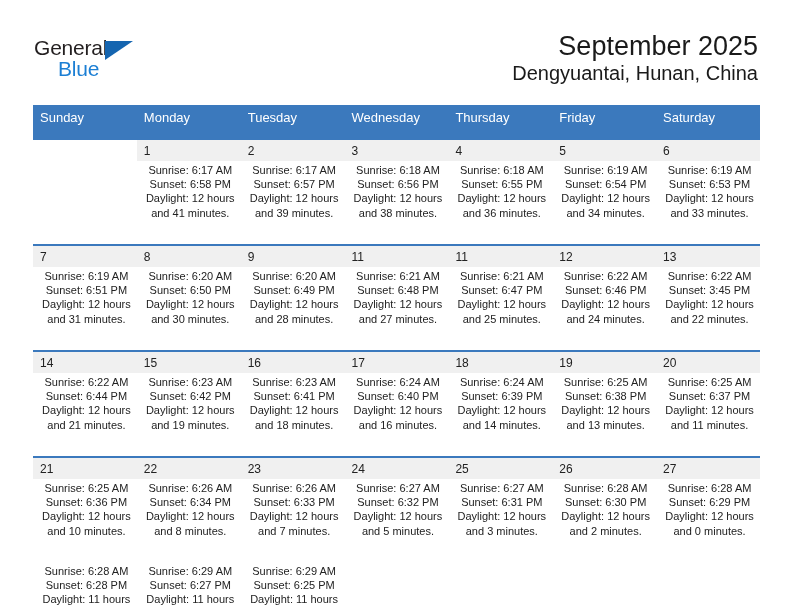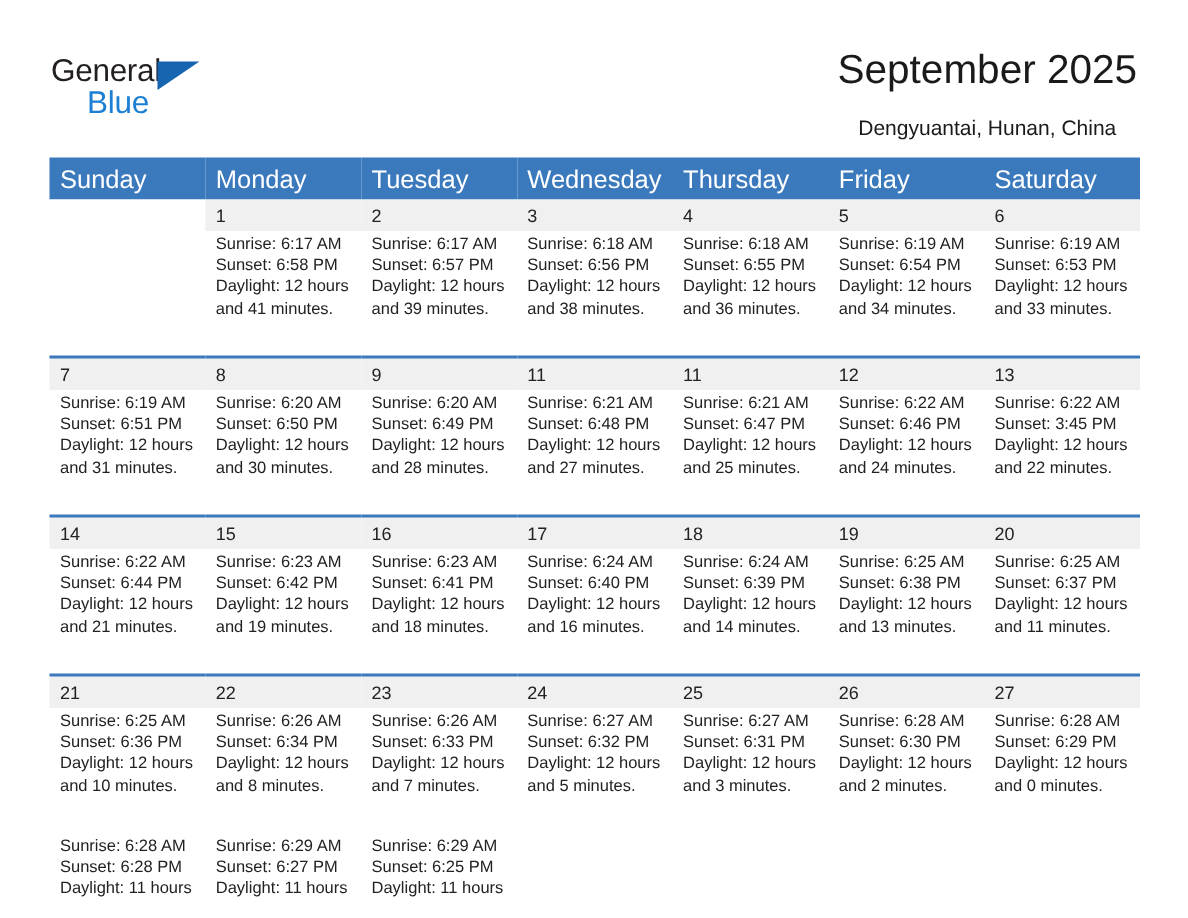--- a/index.html
+++ b/index.html
@@ -63,53 +63,53 @@
     width: 0;
     height: 0;
     border-left: 28px solid #1565b0;
     border-bottom: 19px solid transparent;
   }
 
   .title-block {
     position: absolute;
     right: 34px;
     top: 30px;
-    text-align: center;
+    text-align: right;
   }
   .cal-title {
     font-size: 27px;
     color: #1a1a1a;
     line-height: 32px;
     white-space: nowrap;
   }
   .cal-subtitle {
-    font-size: 14px;
+    font-size: 20px;
     color: #1a1a1a;
     line-height: 18px;
-    margin-top: 14px;
+    margin-top: 2px;
     white-space: nowrap;
   }
 
   
   .calendar {
     position: absolute;
     left: 33px;
     top: 105px;
     width: 727px;
     border-collapse: collapse;
     table-layout: fixed;
   }
 
   .dow-row th {
     background: #3b79bd;
     color: #ffffff;
-    font-size: 17px;
+    font-size: 13px;
     font-weight: normal;
     text-align: left;
-    padding: 5px 0 3px 7px;
+    padding: 5px 0 15px 7px;
     height: 13px;
     border: none;
   }
 
   .daynum-row td {
     background: #f0f0f0;
     border-top: 2px solid #3b79bd;
     font-size: 12px;
     color: #222222;
     padding: 4px 0 3px 7px;
@@ -128,20 +128,21 @@
   }
 
   .detail-row td {
     background: #ffffff;
     font-size: 11px;
     line-height: 14.2px;
     color: #222222;
     padding: 2px 4px 14px 7px;
     vertical-align: top;
     height: 67px;
+    text-align: center;
   }
 
   .detail-line {
     display: block;
     white-space: nowrap;
   }
 </style>
 </head>
 <body>
 

